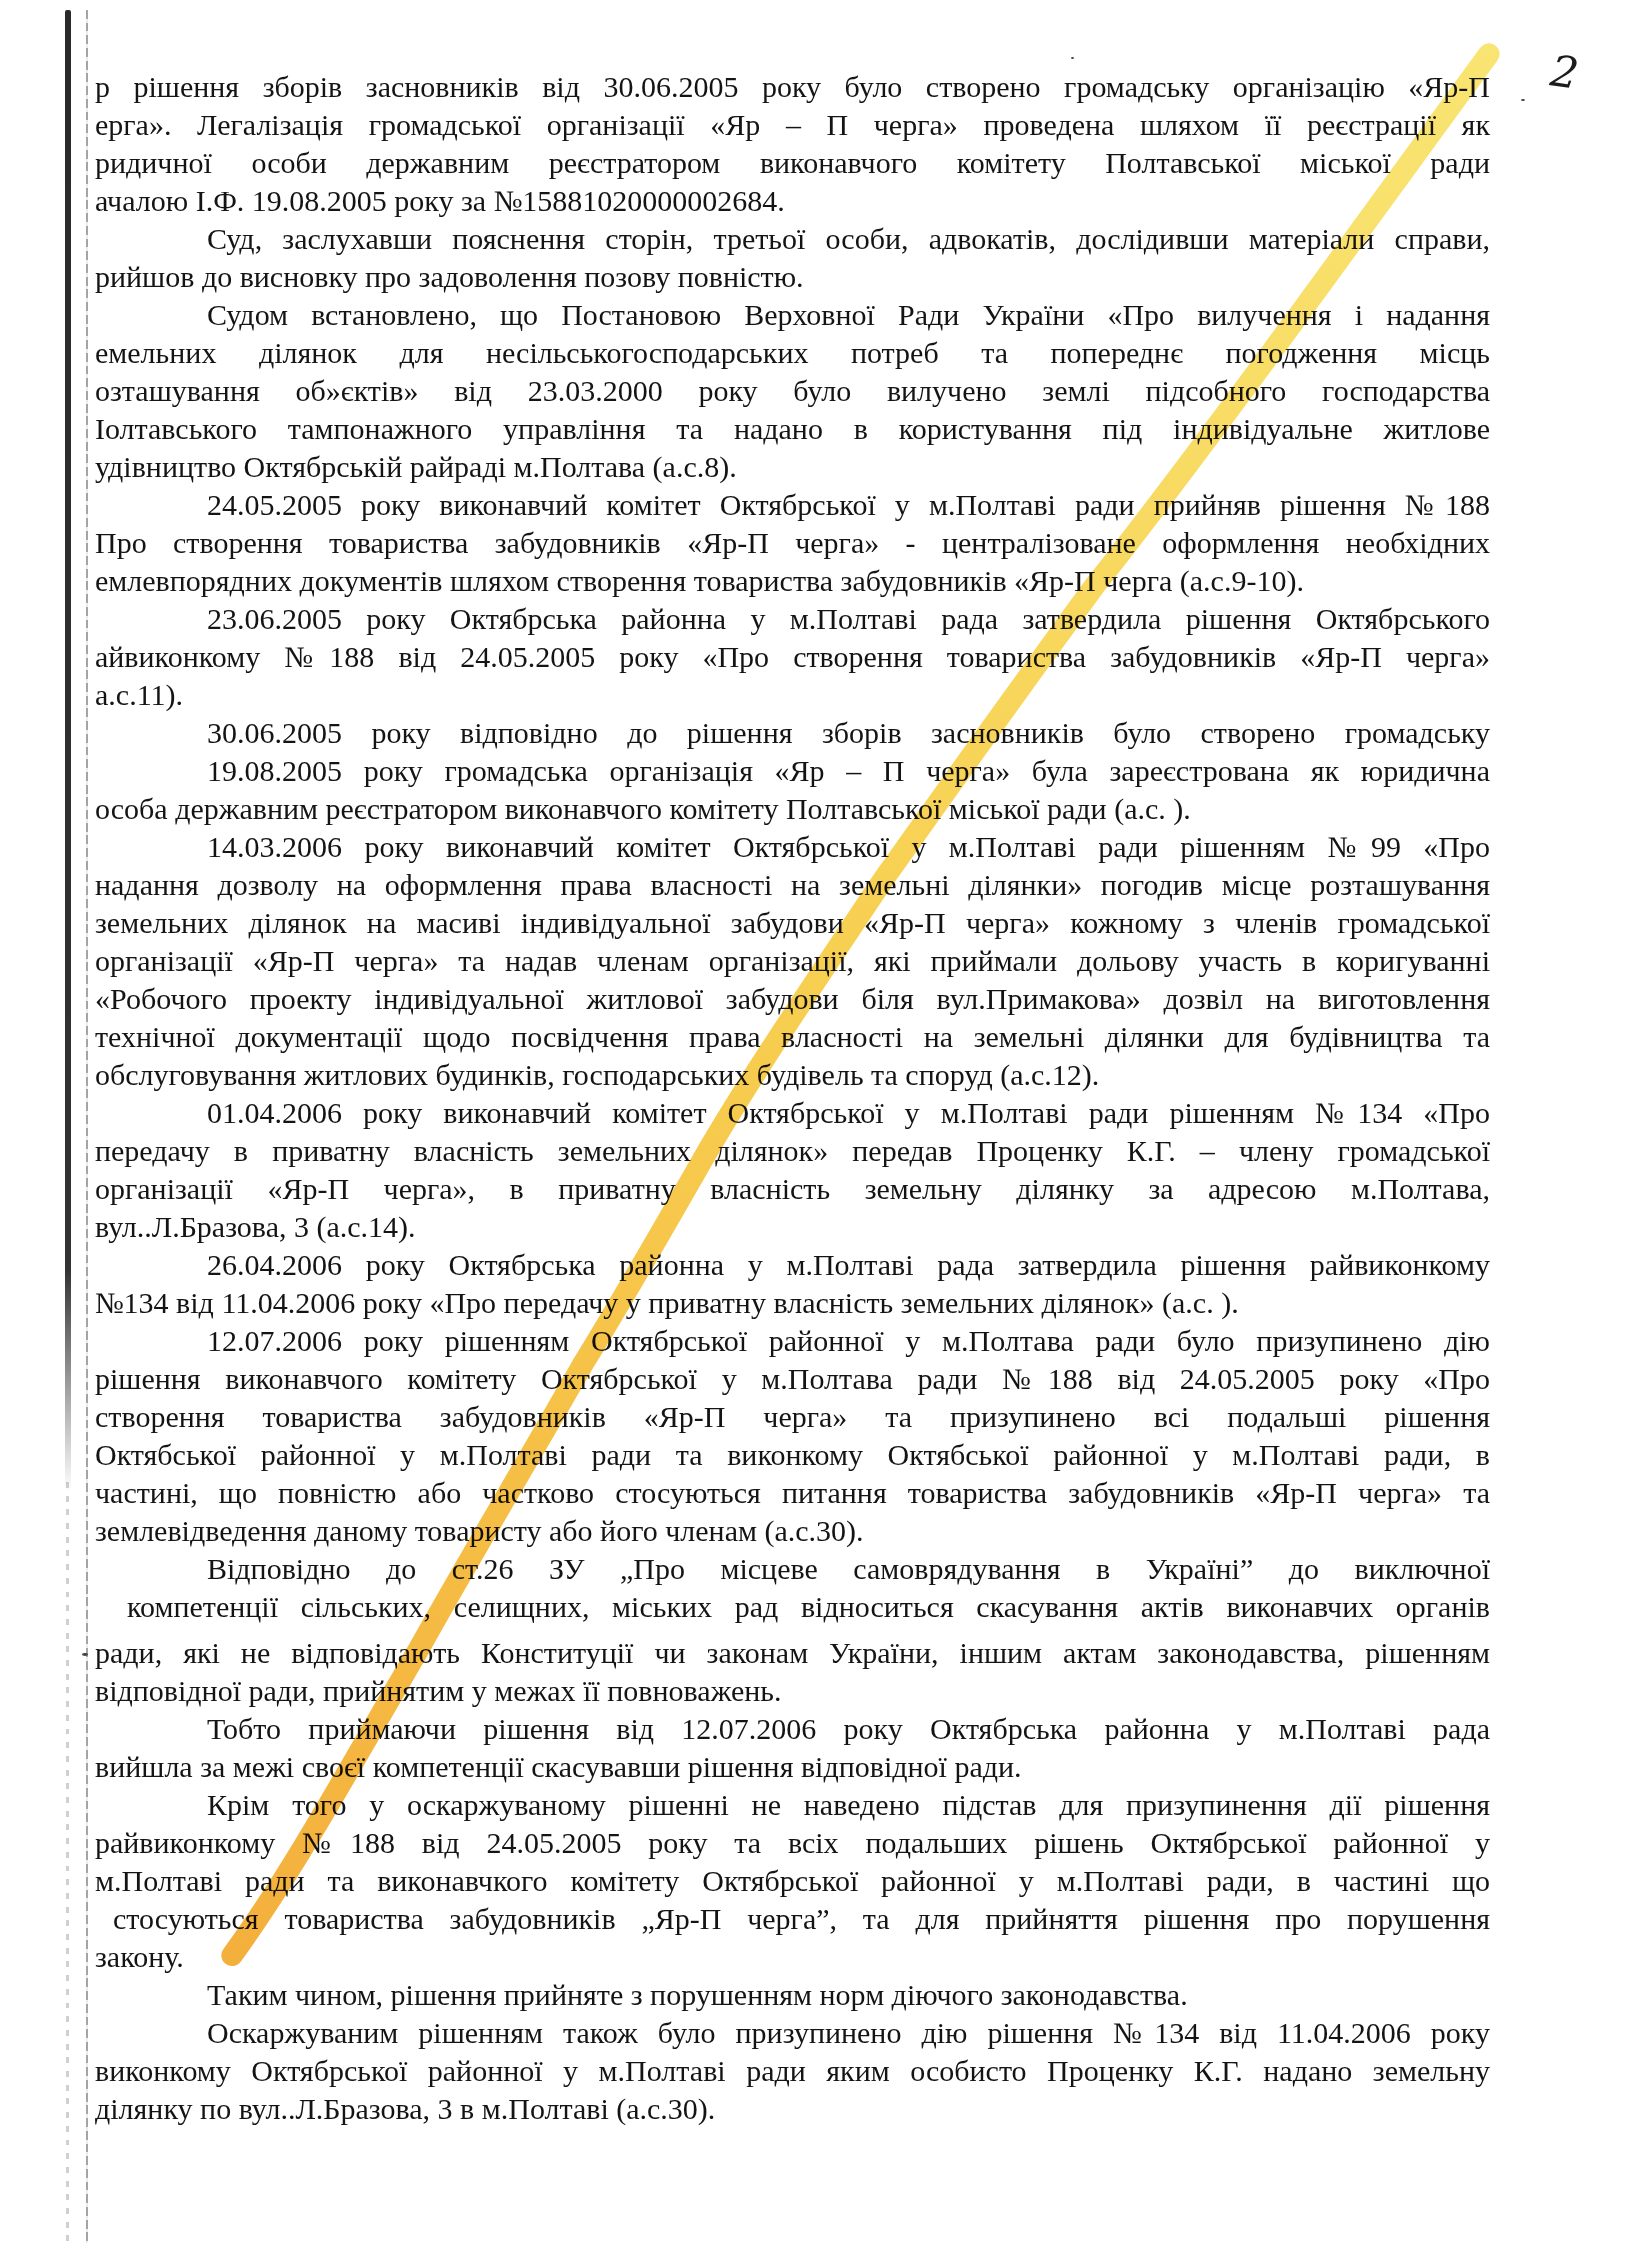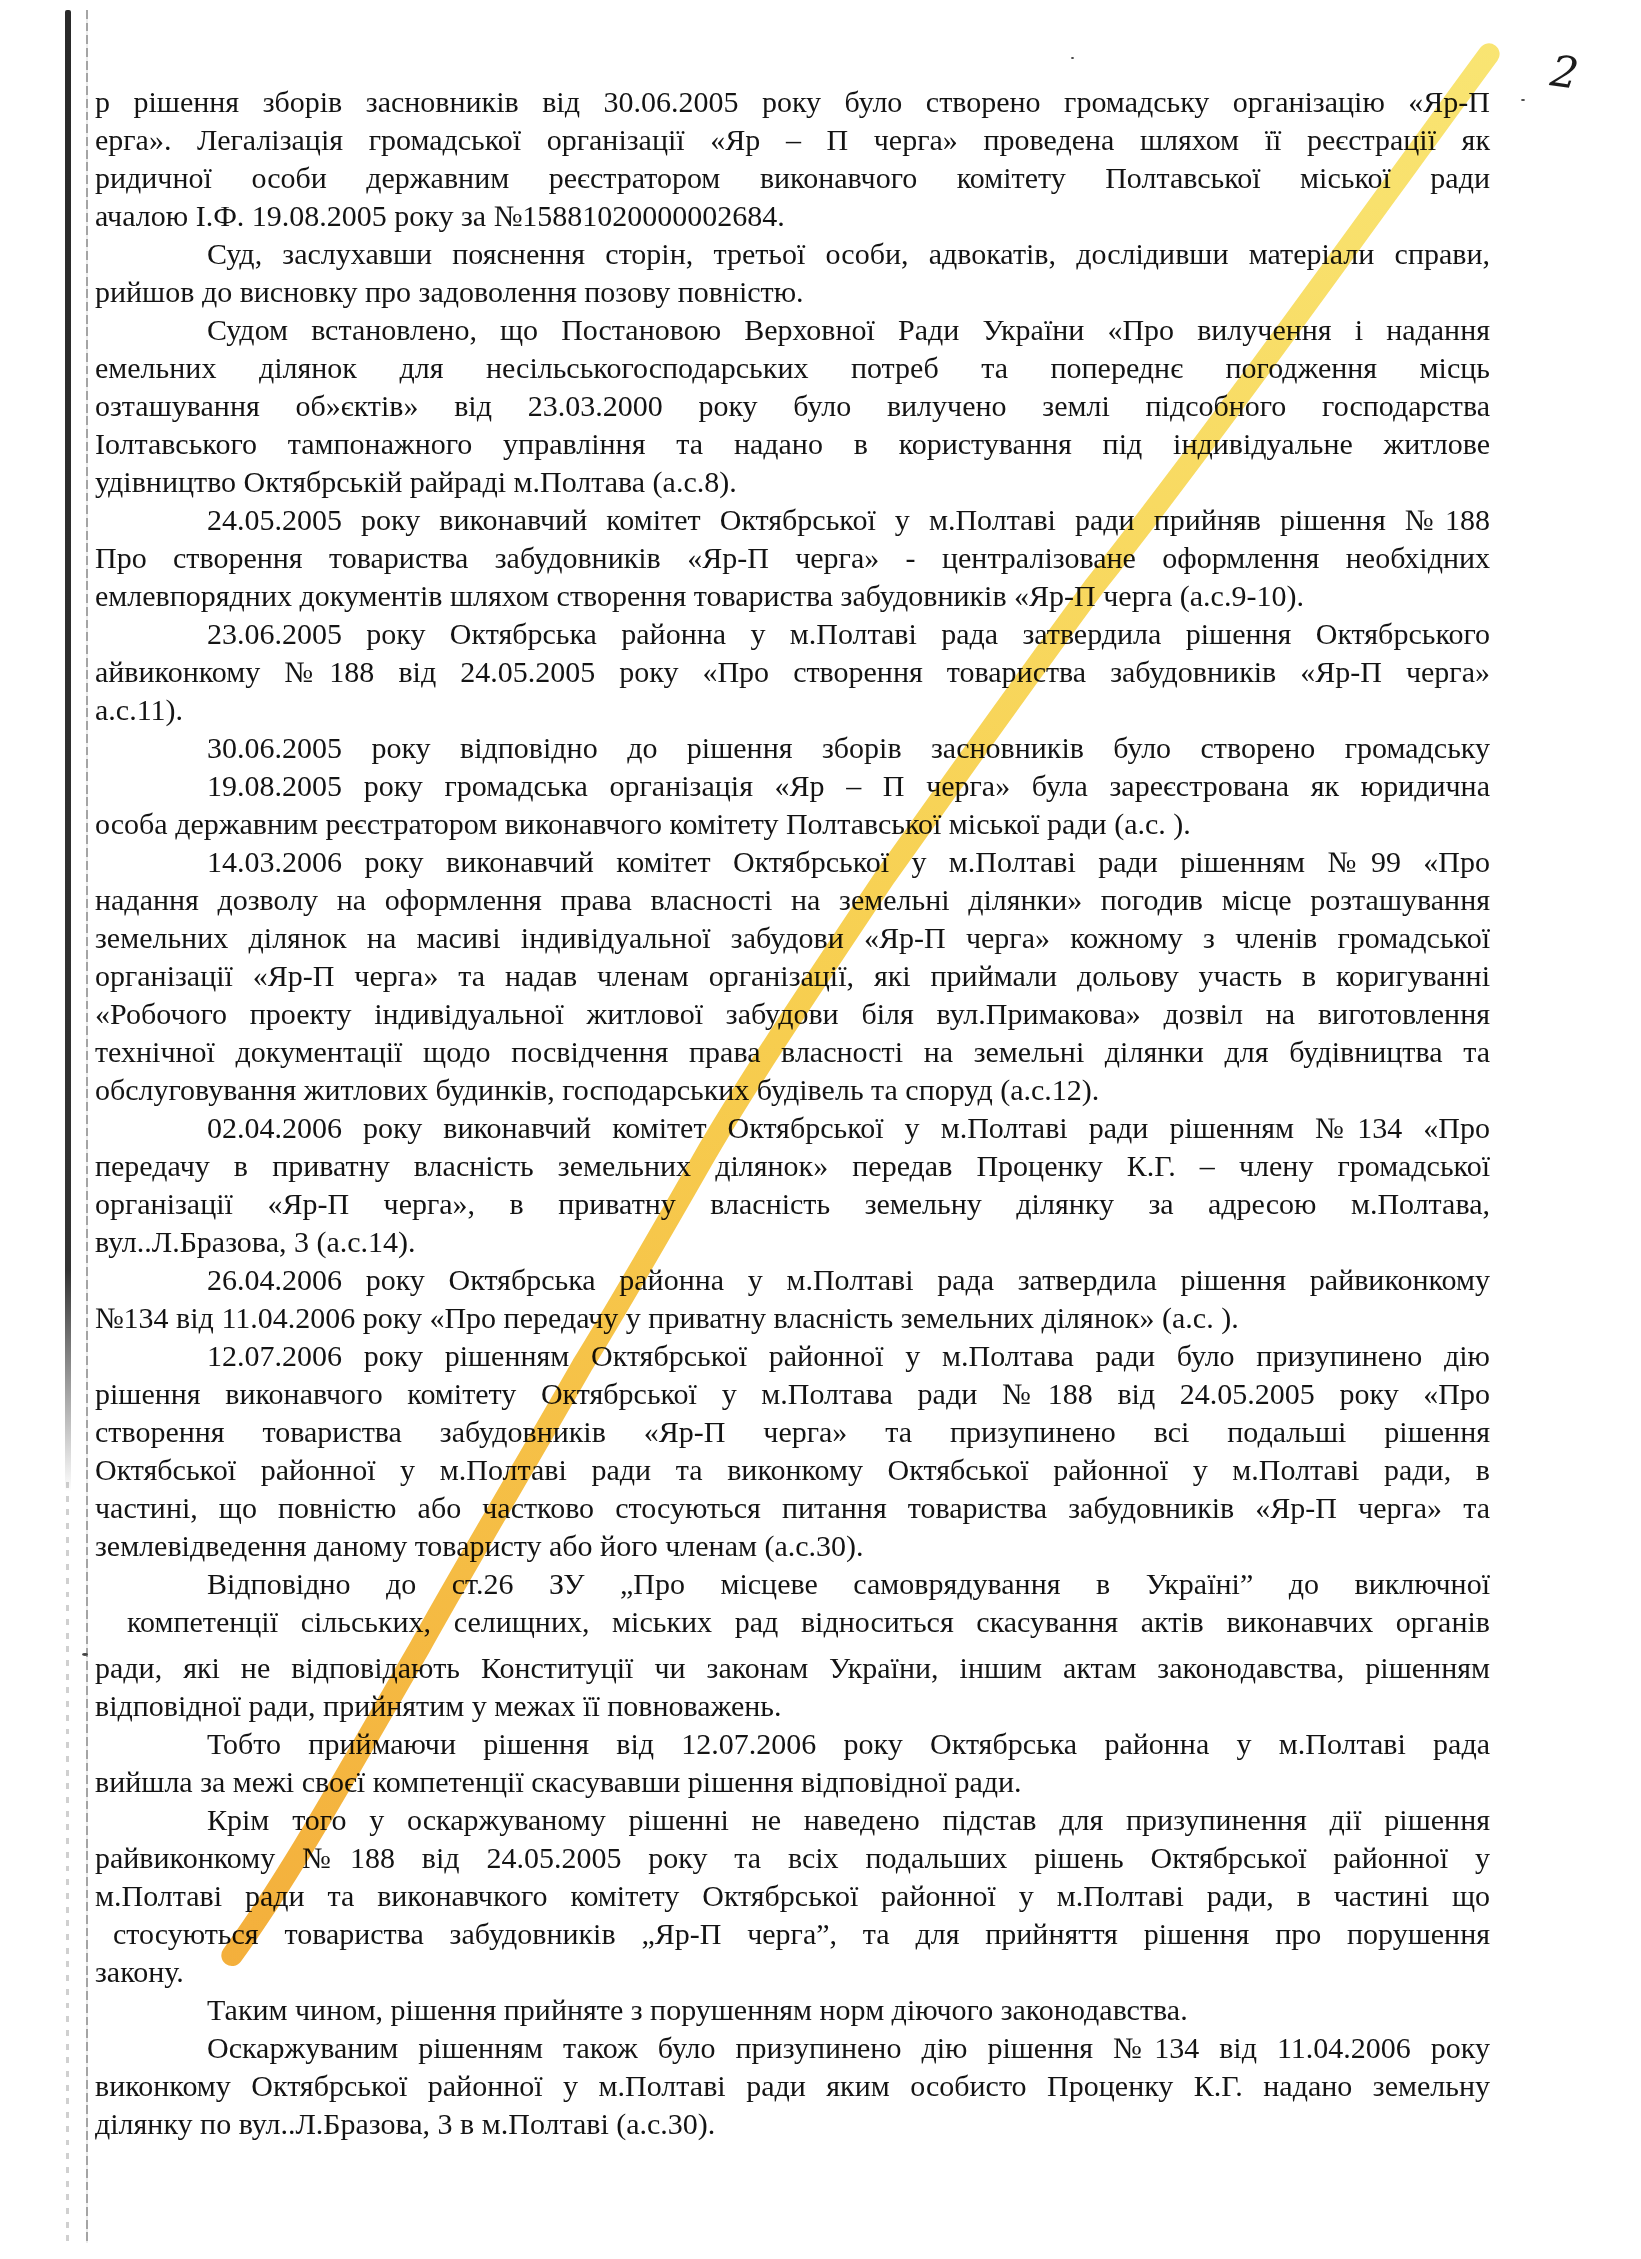--- a/index.html
+++ b/index.html
@@ -22,21 +22,21 @@
     position: absolute; left: 86px; top: 9.8px; width: 2px; height: 2233px;
     background: repeating-linear-gradient(to bottom, rgba(90,90,90,.55) 0 8.8px, rgba(180,180,180,.25) 8.8px 12.7px);
   }
   .page-number {
     position: absolute; left: 1551px; top: 47px;
     font-family: "DejaVu Serif", serif; font-style: italic;
     font-size: 43px; color: #1c1c1c; transform: rotate(8deg);
   }
   .speck { position: absolute; background: #444; border-radius: 50%; }
   .text-block {
-    position: absolute; left: 95px; top: 83px; width: 1395px;
+    position: absolute; left: 95px; top: 68px; width: 1395px;
     font-size: 30px; line-height: 38px;
   }
   .ln {
     display: block; white-space: nowrap; overflow: visible;
     text-align: justify; text-align-last: justify;
     height: 38px;
   }
   .ln.last { text-align-last: left; }
   .ln.indent { padding-left: 112px; }
   .highlighter {
@@ -78,21 +78,21 @@
     <span class="ln indent" style="white-space: normal;">30.06.2005 року відповідно до рішення зборів засновників було створено громадську</span>
     <span class="ln indent" style="white-space: normal;">19.08.2005 року громадська організація «Яр – П черга» була зареєстрована як юридична</span>
     <span class="ln last">особа державним реєстратором виконавчого комітету Полтавської міської ради (а.с.  ).</span>
     <span class="ln indent" style="white-space: normal;">14.03.2006 року виконавчий комітет Октябрської у м.Полтаві ради рішенням №99 «Про</span>
     <span class="ln" style="white-space: normal;">надання дозволу на оформлення права власності на земельні ділянки» погодив місце розташування</span>
     <span class="ln" style="white-space: normal;">земельних ділянок на масиві індивідуальної забудови «Яр-П черга» кожному з членів громадської</span>
     <span class="ln" style="white-space: normal;">організації «Яр-П черга» та надав членам організації, які приймали дольову участь в коригуванні</span>
     <span class="ln" style="white-space: normal;">«Робочого проекту індивідуальної житлової забудови біля вул.Примакова» дозвіл на виготовлення</span>
     <span class="ln" style="white-space: normal;">технічної документації щодо посвідчення права власності на земельні ділянки для будівництва та</span>
     <span class="ln last">обслуговування житлових будинків, господарських будівель та споруд (а.с.12).</span>
-    <span class="ln indent" style="white-space: normal;">02.04.2006 року виконавчий комітет Октябрської у м.Полтаві ради рішенням №134 «Про</span>
+    <span class="ln indent" style="white-space: normal;">01.04.2006 року виконавчий комітет Октябрської у м.Полтаві ради рішенням №134 «Про</span>
     <span class="ln" style="white-space: normal;">передачу в приватну власність земельних ділянок» передав Проценку К.Г. – члену громадської</span>
     <span class="ln" style="white-space: normal;">організації «Яр-П черга», в приватну власність земельну ділянку за адресою м.Полтава,</span>
     <span class="ln last">вул..Л.Бразова, 3 (а.с.14).</span>
     <span class="ln indent" style="white-space: normal;">26.04.2006 року Октябрська районна у м.Полтаві рада затвердила рішення райвиконкому</span>
     <span class="ln last">№134 від 11.04.2006 року «Про передачу у приватну власність земельних ділянок» (а.с.  ).</span>
     <span class="ln indent" style="white-space: normal;">12.07.2006 року рішенням Октябрської районної у м.Полтава ради було призупинено дію</span>
     <span class="ln" style="white-space: normal;">рішення виконавчого комітету Октябрської у м.Полтава ради №188 від 24.05.2005 року «Про</span>
     <span class="ln" style="white-space: normal;">створення товариства забудовників «Яр-П черга» та призупинено всі подальші рішення</span>
     <span class="ln" style="white-space: normal;">Октябської районної у м.Полтаві ради та виконкому Октябської районної у м.Полтаві ради, в</span>
     <span class="ln" style="white-space: normal;">частині, що повністю або частково стосуються питання товариства забудовників «Яр-П черга» та</span>

